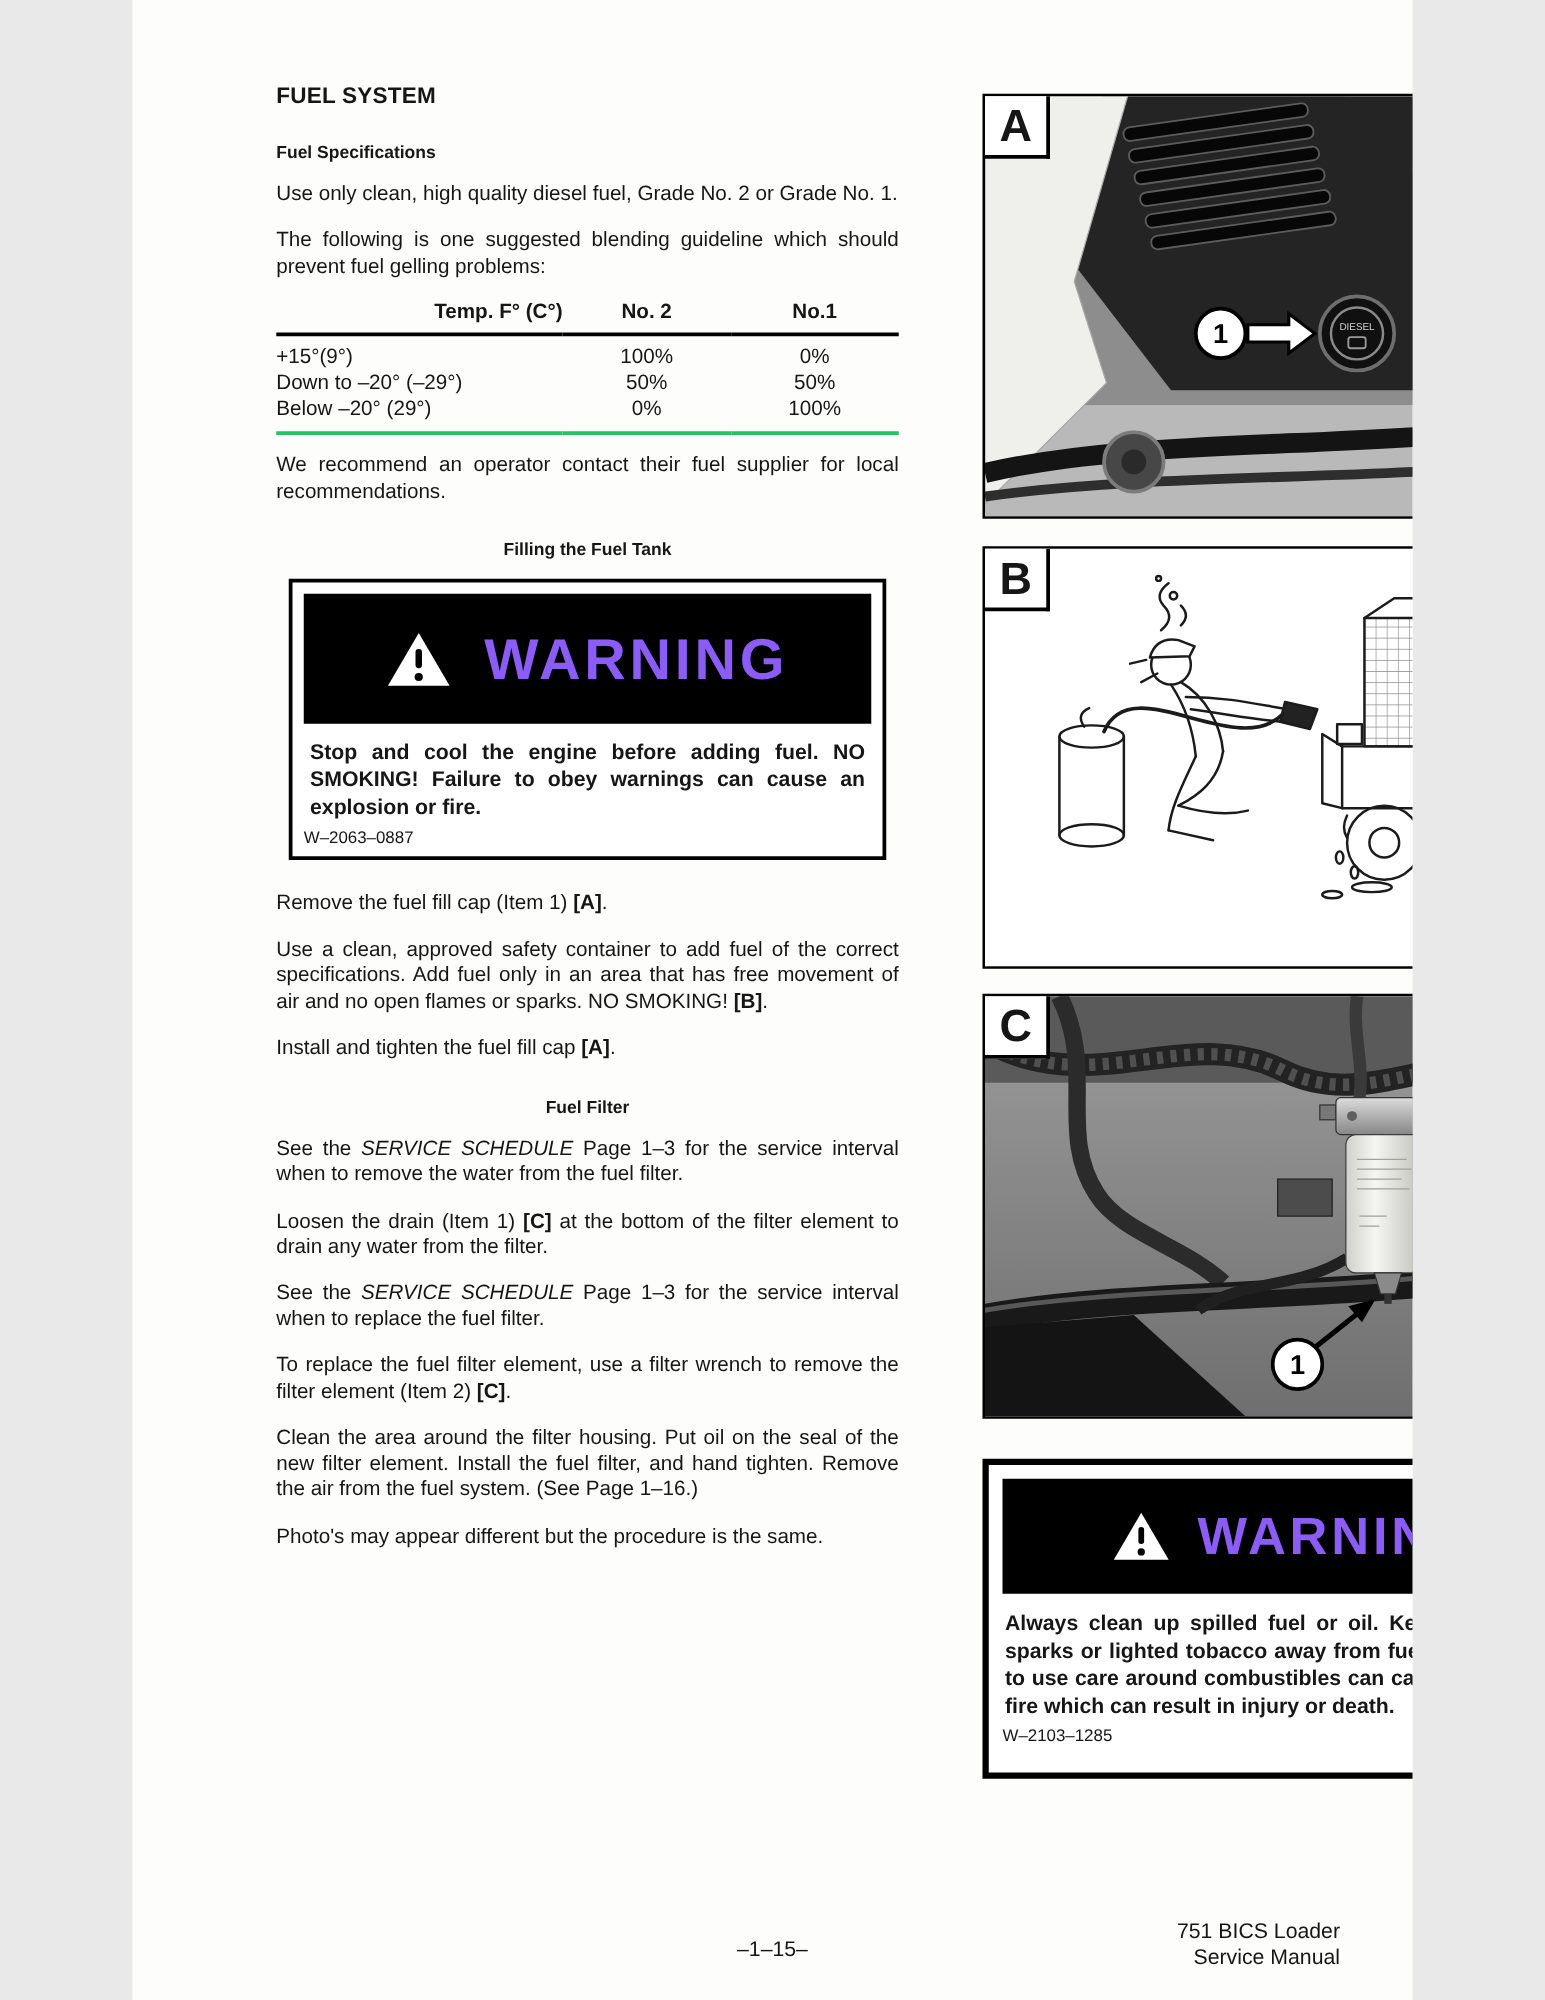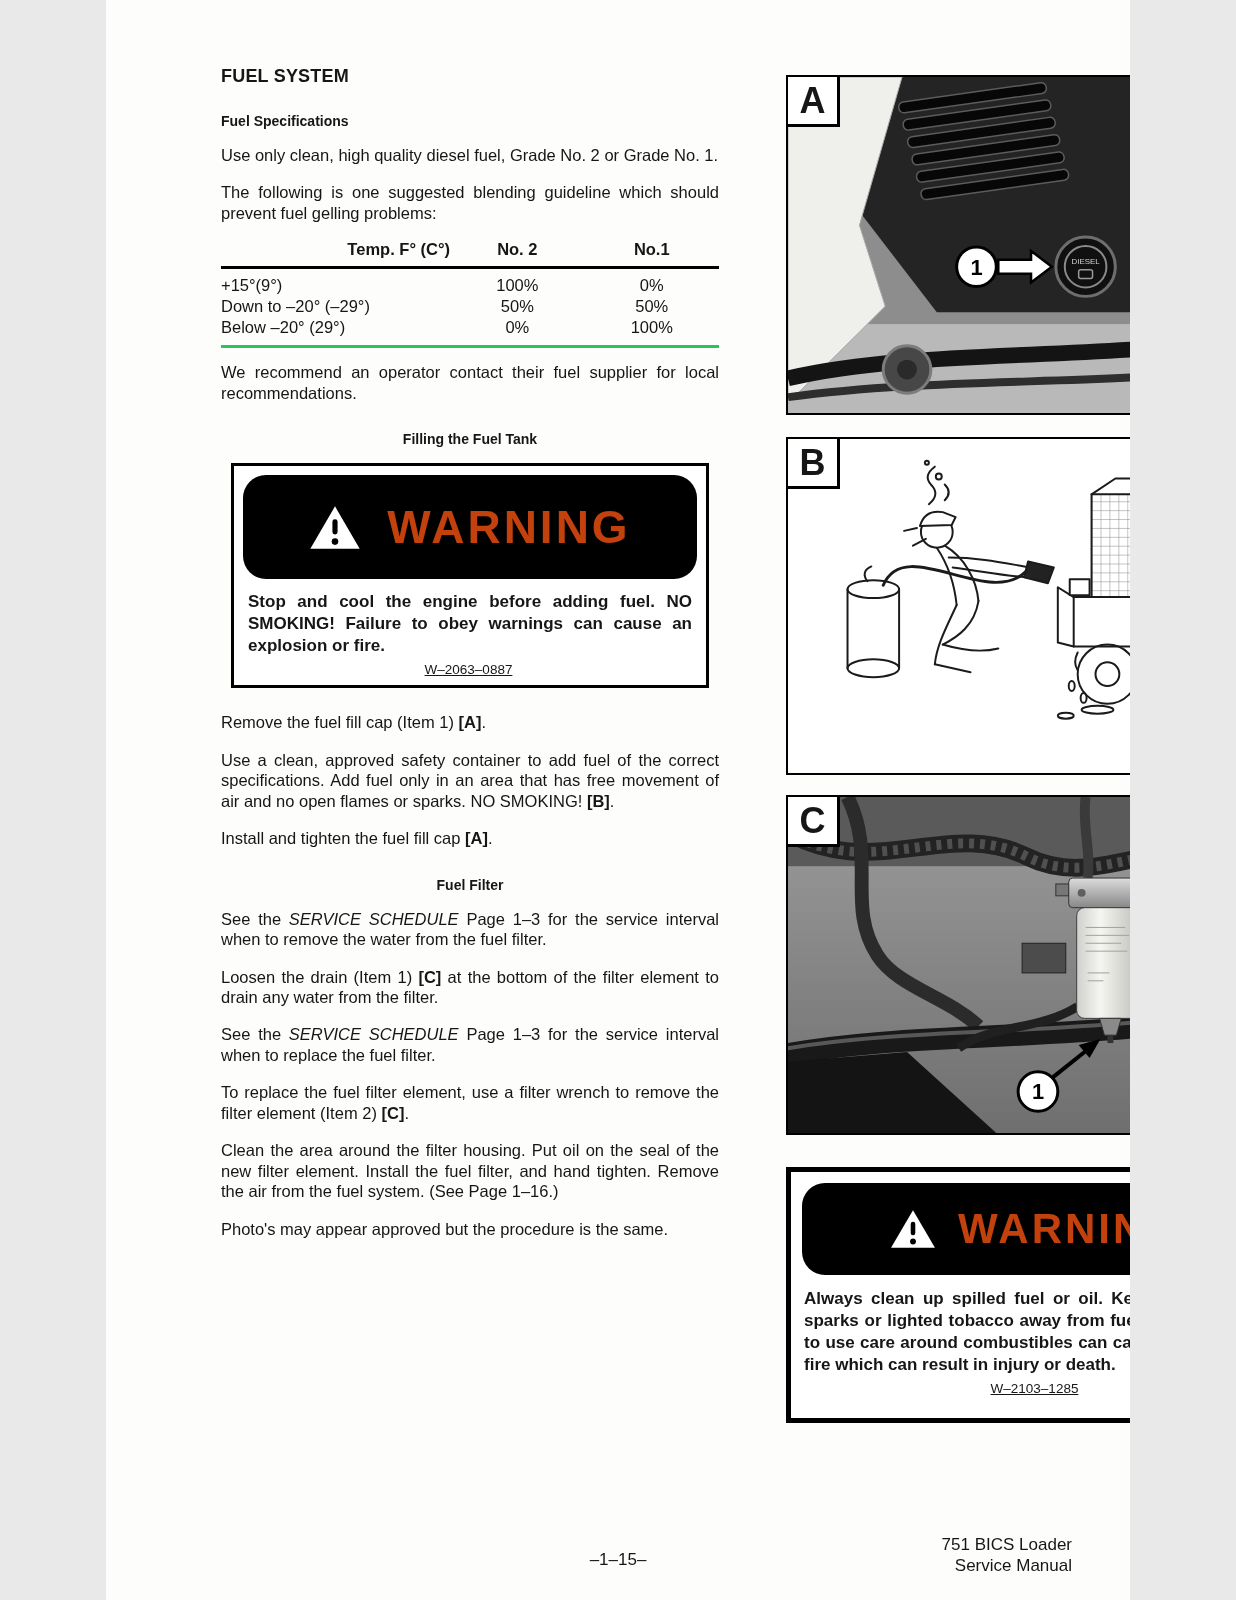--- a/index.html
+++ b/index.html
@@ -17,25 +17,25 @@
   table.spec { width:100%; border-collapse:collapse; margin:4px 0 14px; }
   table.spec th { font-size:16.5px; text-align:right; padding:0 0 7px 0; border-bottom:3px solid #000; }
   table.spec th.c, table.spec td.c { text-align:center; }
   table.spec td { font-size:16.5px; line-height:1.27; }
   table.spec tr.first td { padding-top:6px; }
   table.spec tr.last td { padding-bottom:7px; border-bottom:3px solid #22c55e; }
   .w1{width:46%;} .w2{width:27%;} .w3{width:27%;}
 
   
   .warnbox { border:3px solid #000; background:#fff; padding:9px 9px 3px 9px; margin:6px 10px 24px 10px; }
-  .warnband { background:#000; color:#c2410c; height:104px; display:flex; align-items:center; justify-content:center; gap:26px;border-radius:23px; }
+  .warnband { background:#000; color:#8b5cf6; height:104px; display:flex; align-items:center; justify-content:center; gap:26px; }
   .warnband svg { width:52px; height:47px; flex:0 0 auto; }
   .warntitle { font-size:46px; font-weight:bold; letter-spacing:3px; }
   .warnbody { font-weight:bold; font-size:17px; line-height:1.3; text-align:justify; padding:12px 5px 2px 5px; }
-  .warncode { text-align:center; font-size:13.5px; padding:3px 3px 5px 0;text-decoration:underline; }
+  .warncode { text-align:left; font-size:13.5px; padding:3px 3px 5px 0; }
 
   .warn2 { position:absolute; left:680px; top:1167px; width:500px; height:256px; border:5px solid #000; background:#fff; padding:11px 11px 3px 11px; }
   .warn2 .warnband { height:92px; gap:22px; }
   .warn2 .warntitle { font-size:42px; }
   .warn2 .warnband svg { width:46px; height:42px; }
   .warn2 .warnbody { padding:13px 2px 2px 2px; }
 
   
   .fig { position:absolute; left:680px; width:500px; background:#fff; border:2px solid #000; }
   .fig-a { top:75px;  height:340px; }
@@ -114,21 +114,21 @@
     <p class="para"><span>Remove the fuel fill cap (Item 1) </span><span style="font-weight: bold;">[A]</span><span>.</span></p>
     <p class="para"><span>Use a clean, approved safety container to add fuel of the correct specifications. Add fuel only in an area that has free movement of air and no open flames or sparks. NO SMOKING! </span><span style="font-weight: bold;">[B]</span><span>.</span></p>
     <p class="para"><span>Install and tighten the fuel fill cap </span><span style="font-weight: bold;">[A]</span><span>.</span></p>
 
     <div class="h2 mt-lg">Fuel Filter</div>
     <p class="para"><span>See the </span><span style="font-style: italic;">SERVICE SCHEDULE</span><span> Page 1–3 for the service interval when to remove the water from the fuel filter.</span></p>
     <p class="para"><span>Loosen the drain (Item 1) </span><span style="font-weight: bold;">[C]</span><span> at the bottom of the filter element to drain any water from the filter.</span></p>
     <p class="para"><span>See the </span><span style="font-style: italic;">SERVICE SCHEDULE</span><span> Page 1–3 for the service interval when to replace the fuel filter.</span></p>
     <p class="para"><span>To replace the fuel filter element, use a filter wrench to remove the filter element (Item 2) </span><span style="font-weight: bold;">[C]</span><span>.</span></p>
     <p class="para">Clean the area around the filter housing. Put oil on the seal of the new filter element. Install the fuel filter, and hand tighten. Remove the air from the fuel system. (See Page 1–16.)</p>
-    <p class="para">Photo's may appear approved but the procedure is the same.</p>
+    <p class="para">Photo's may appear different but the procedure is the same.</p>
   </div>
 
   <div class="fig fig-a">
     <div class="corner">A</div>
     <svg class="photo" viewBox="0 0 500 340" preserveAspectRatio="none">
       <defs>
         <linearGradient id="gaMetal" x1="0" y1="0" x2="1" y2="0">
           <stop offset="0" stop-color="#ececec"></stop>
             <stop offset="0.5" stop-color="#9d9d9d"></stop>
             <stop offset="1" stop-color="#d6d6d6"></stop>

